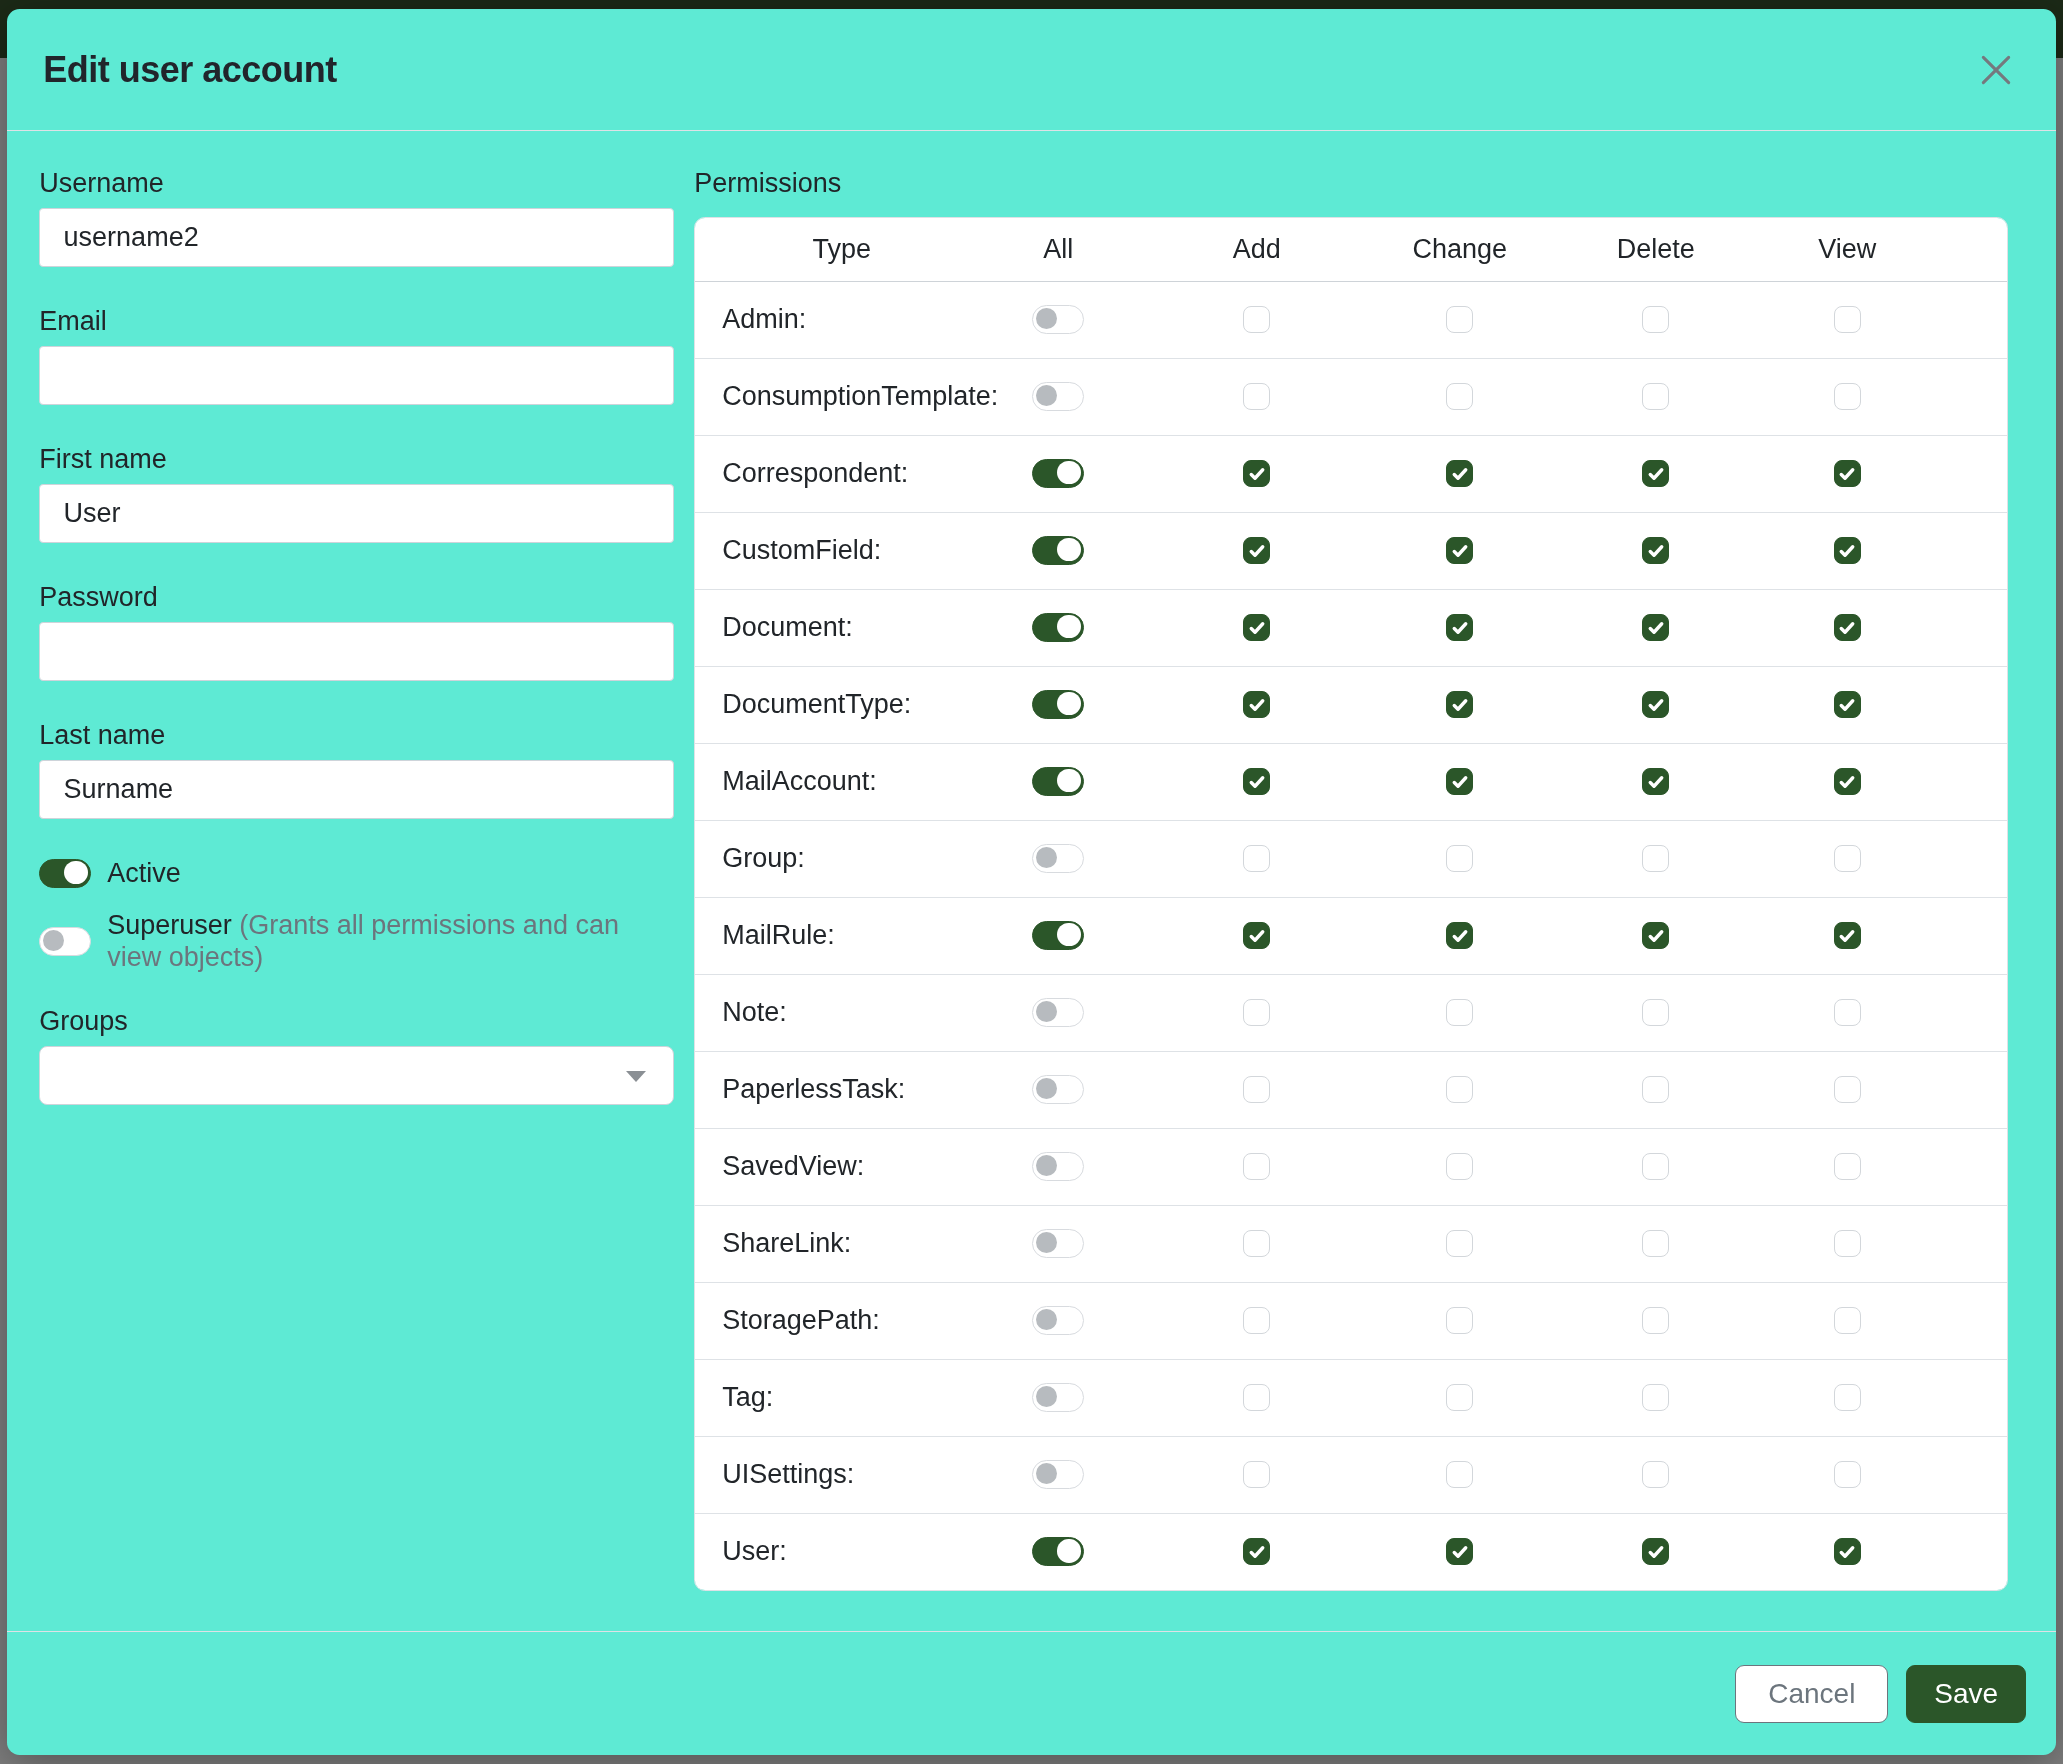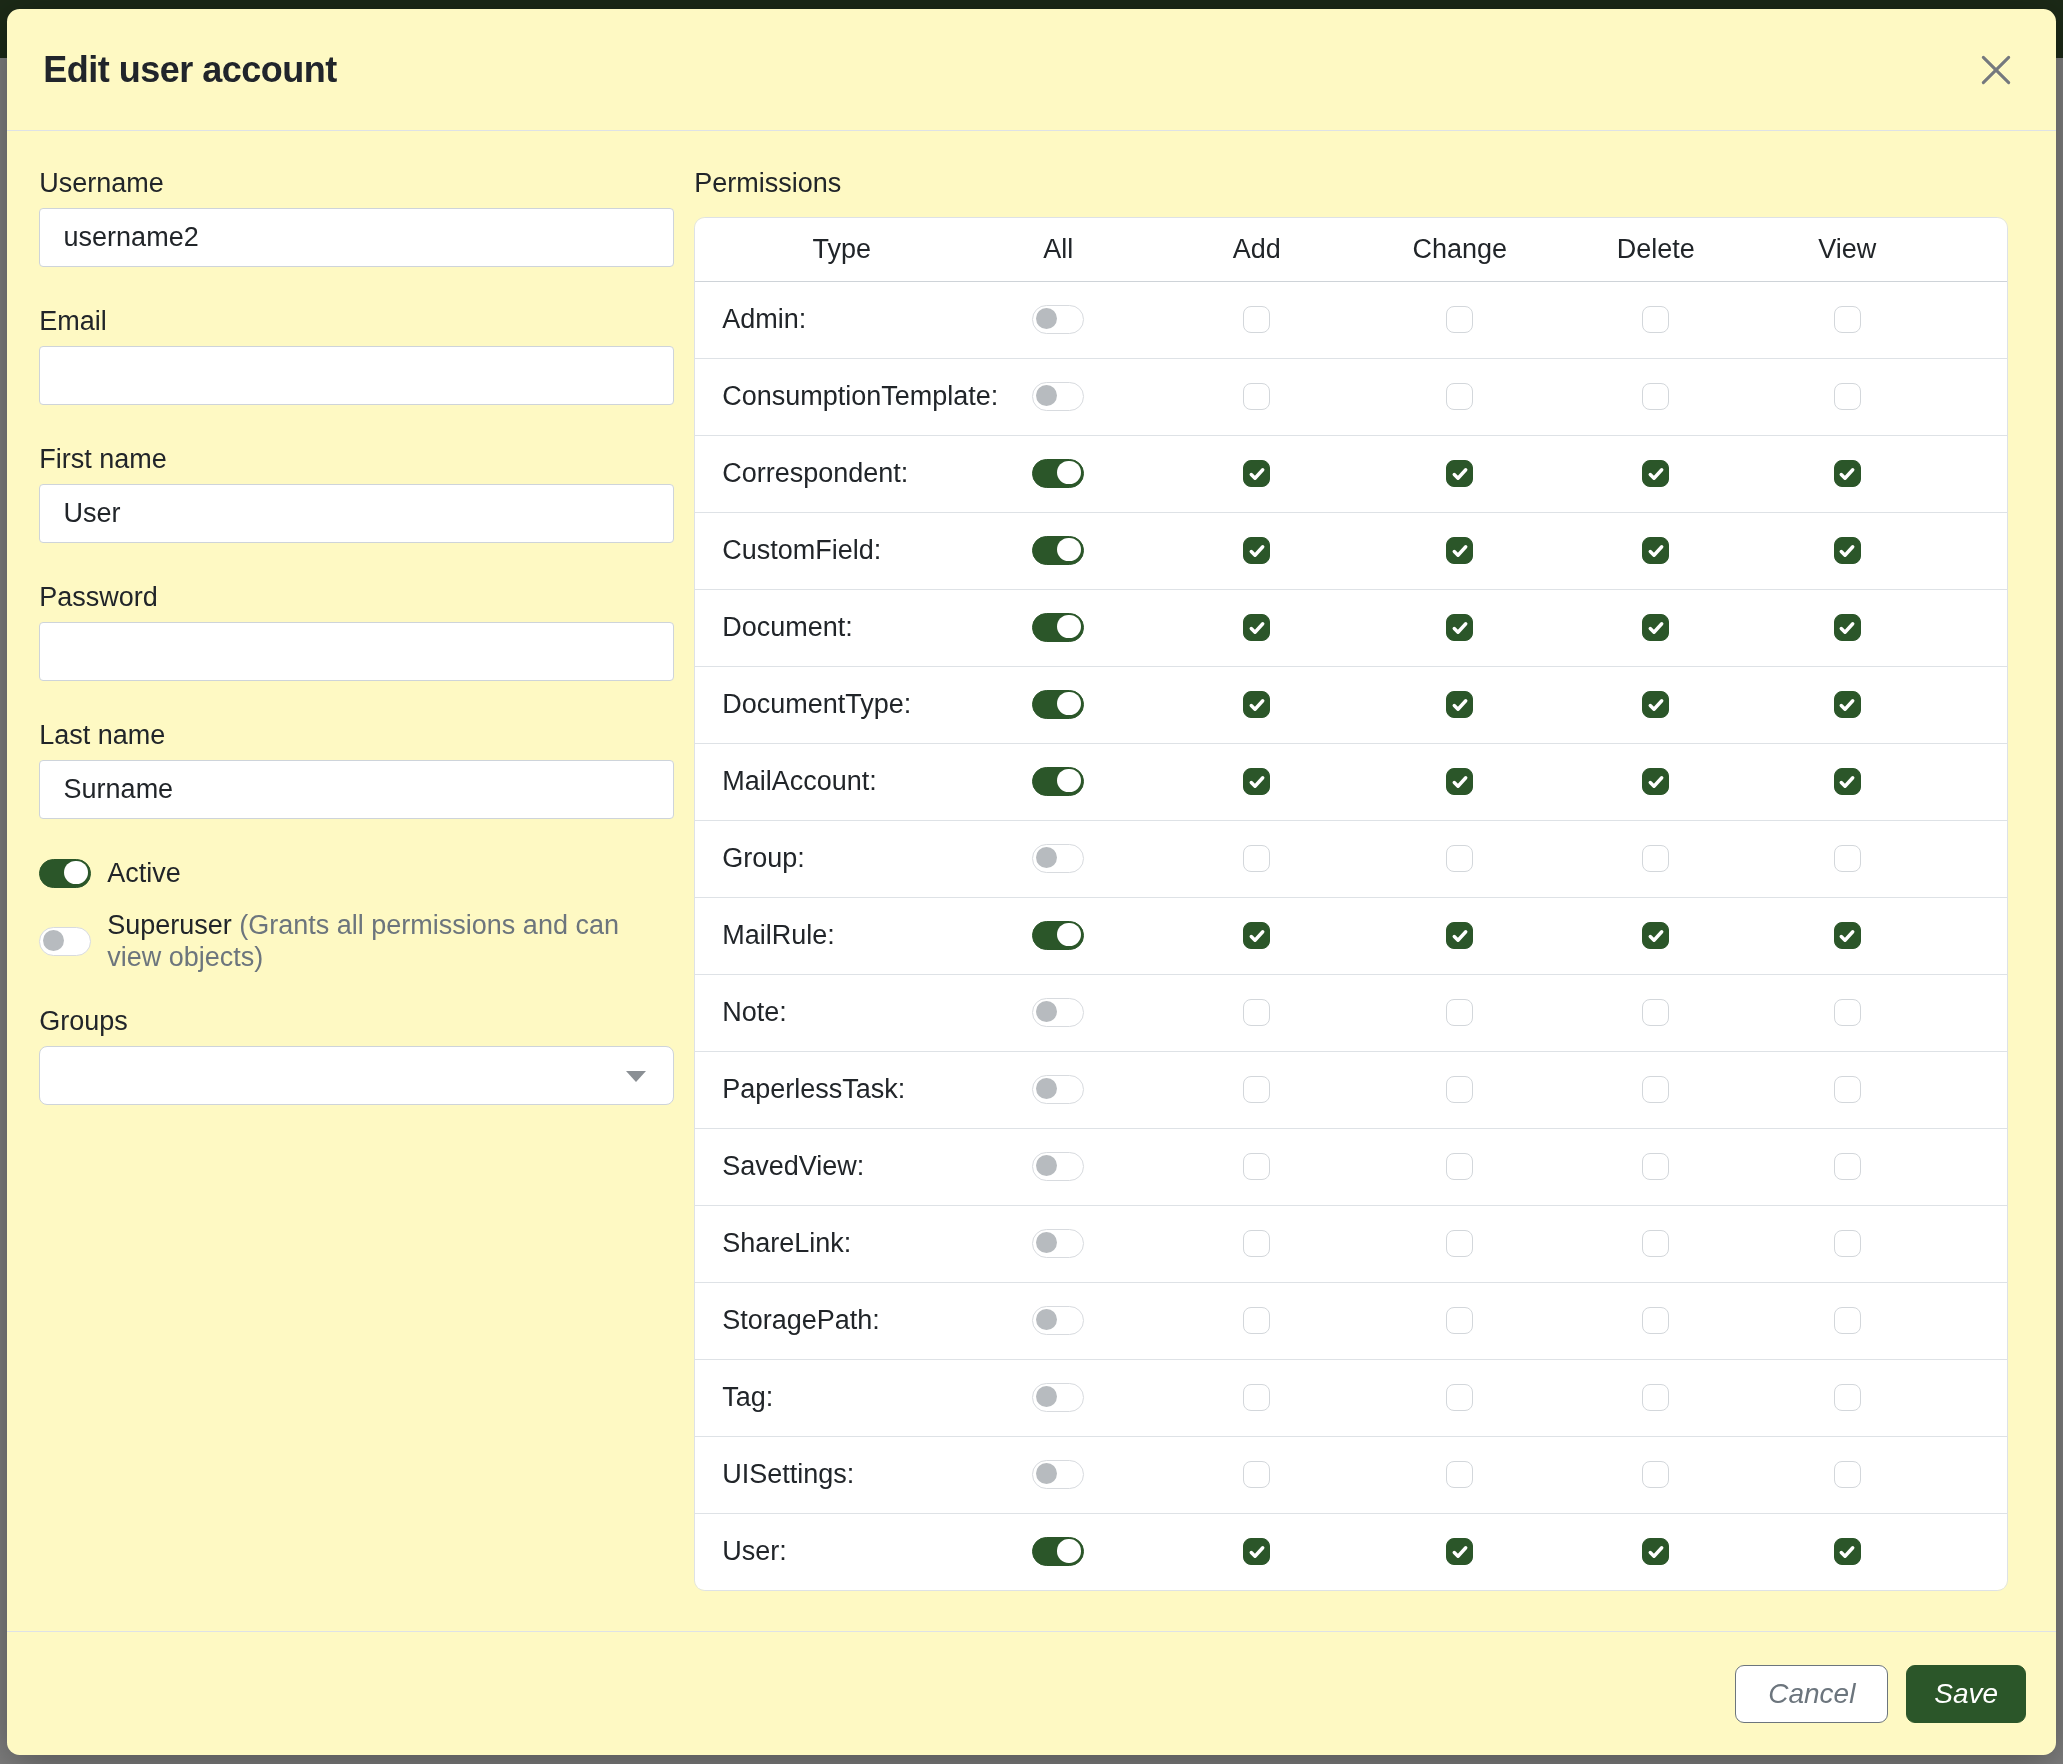--- a/index.html
+++ b/index.html
@@ -7,21 +7,21 @@
   body {
     font-family:"Liberation Sans", sans-serif;
     background:#7f7f7f;
     position:relative;
     color:#212529;
   }
   .backdrop-top { position:absolute; top:0; left:0; width:100%; height:58px; background:#1c2a17; }
 
   .modal {
     position:absolute; left:7.2px; top:9px; width:2049px; height:1746px;
-    background:#fef9c3; border-radius:12.6px; overflow:hidden;
+    background:#5eead4; border-radius:12.6px; overflow:hidden;
     box-shadow:0 9px 45px rgba(0,0,0,.35);
     display:flex; flex-direction:column;
   }
   .modal-header {
     height:122px; flex:0 0 122px; padding:0 36px;
     display:flex; align-items:center; justify-content:space-between;
     border-bottom:0.9px solid #dee2e6;
   }
   .modal-title { font-size:36px; font-weight:600; color:#21252b; letter-spacing:-0.5px; }
   .btn-close { background:none; border:none; cursor:pointer; padding:5.4px; line-height:0; }
@@ -85,21 +85,21 @@
   table.perm th.col-type { text-align:center; padding-left:27px; }
   table.perm td { height:77px; text-align:center; vertical-align:middle; background:#fff; }
   table.perm td.type-cell { text-align:left; padding-left:27px; font-size:27px; color:#212529; }
   table.perm tbody tr + tr td { border-top:0.9px solid #dee2e6; }
 
   
   .modal-footer {
     flex:1 1 auto; border-top:0.9px solid #dee2e6;
     display:flex; align-items:center; justify-content:flex-end; gap:18px; padding:0 30px;
   }
-  .btn { font-family:"Liberation Sans",sans-serif; font-size:28px; border-radius:9px; height:58px; cursor:pointer;font-style:italic; }
+  .btn { font-family:"Liberation Sans",sans-serif; font-size:28px; border-radius:9px; height:58px; cursor:pointer; }
   .btn-cancel { background:#fff; color:#6c757d; border:1.8px solid #6c757d; padding:0 32px; }
   .btn-save { background:#2b5629; color:#fff; border:1.8px solid #2b5629; padding:0 27px; }
 </style>
 </head>
 <body>
 
 <div class="backdrop-top"></div>
 
 <div class="modal">
 

